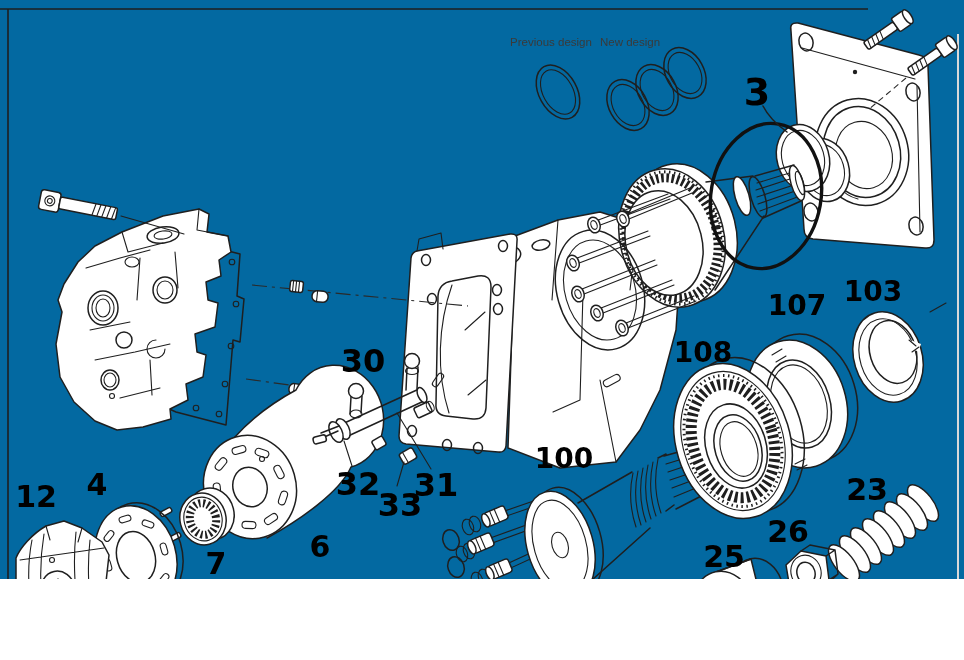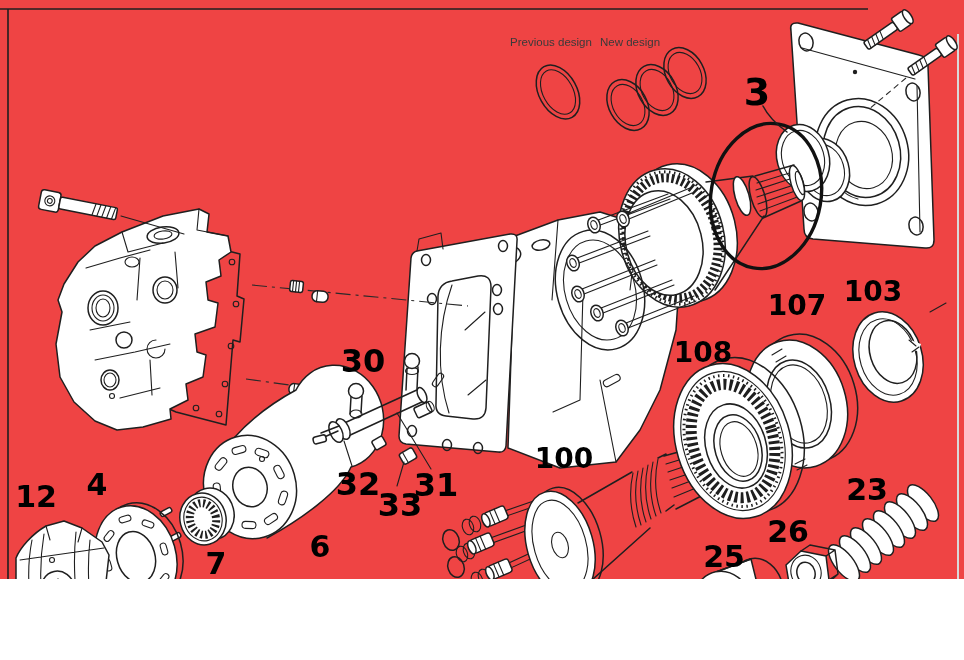--- a/index.html
+++ b/index.html
@@ -1,16 +1,16 @@
 <!DOCTYPE html>
 <html><head>
 <meta charset="utf-8">
 <style>
   html,body{margin:0;padding:0;background:#fff;}
-  #stage{position:relative;width:964px;height:579px;background:#ef4444;overflow:hidden;
+  #stage{position:relative;width:964px;height:579px;background:#0369a1;overflow:hidden;
          font-family:"Liberation Sans", sans-serif;}
   svg{position:absolute;left:0;top:0;}
   .ln{fill:none;stroke:#1f1f1f;stroke-width:1.5;stroke-linecap:round;stroke-linejoin:round;}
   .fw{fill:#ffffff;stroke:#1f1f1f;stroke-width:1.5;stroke-linecap:round;stroke-linejoin:round;}
   .thin{stroke-width:1.1;}
   .oring{fill:none;stroke:#111;stroke-width:3.4;}
   .dashdot{fill:none;stroke:#2a2a2a;stroke-width:1.1;stroke-dasharray:15 5 3 5;}
   .dash{fill:none;stroke:#2a2a2a;stroke-width:1.1;stroke-dasharray:6 4;}
   .knurl{fill:none;stroke:#1f1f1f;stroke-width:9;stroke-dasharray:2.6 2.6;}
   .balls{fill:none;stroke:#1f1f1f;stroke-width:3;stroke-dasharray:1.5 3.5;}

